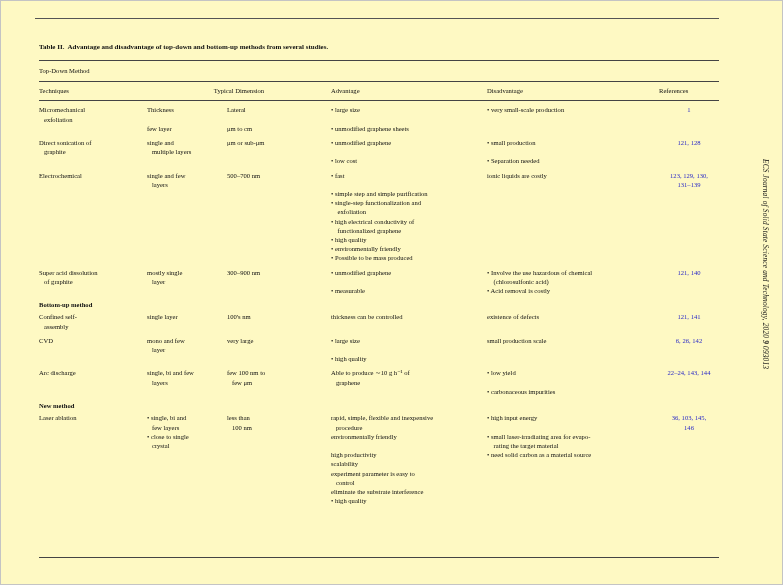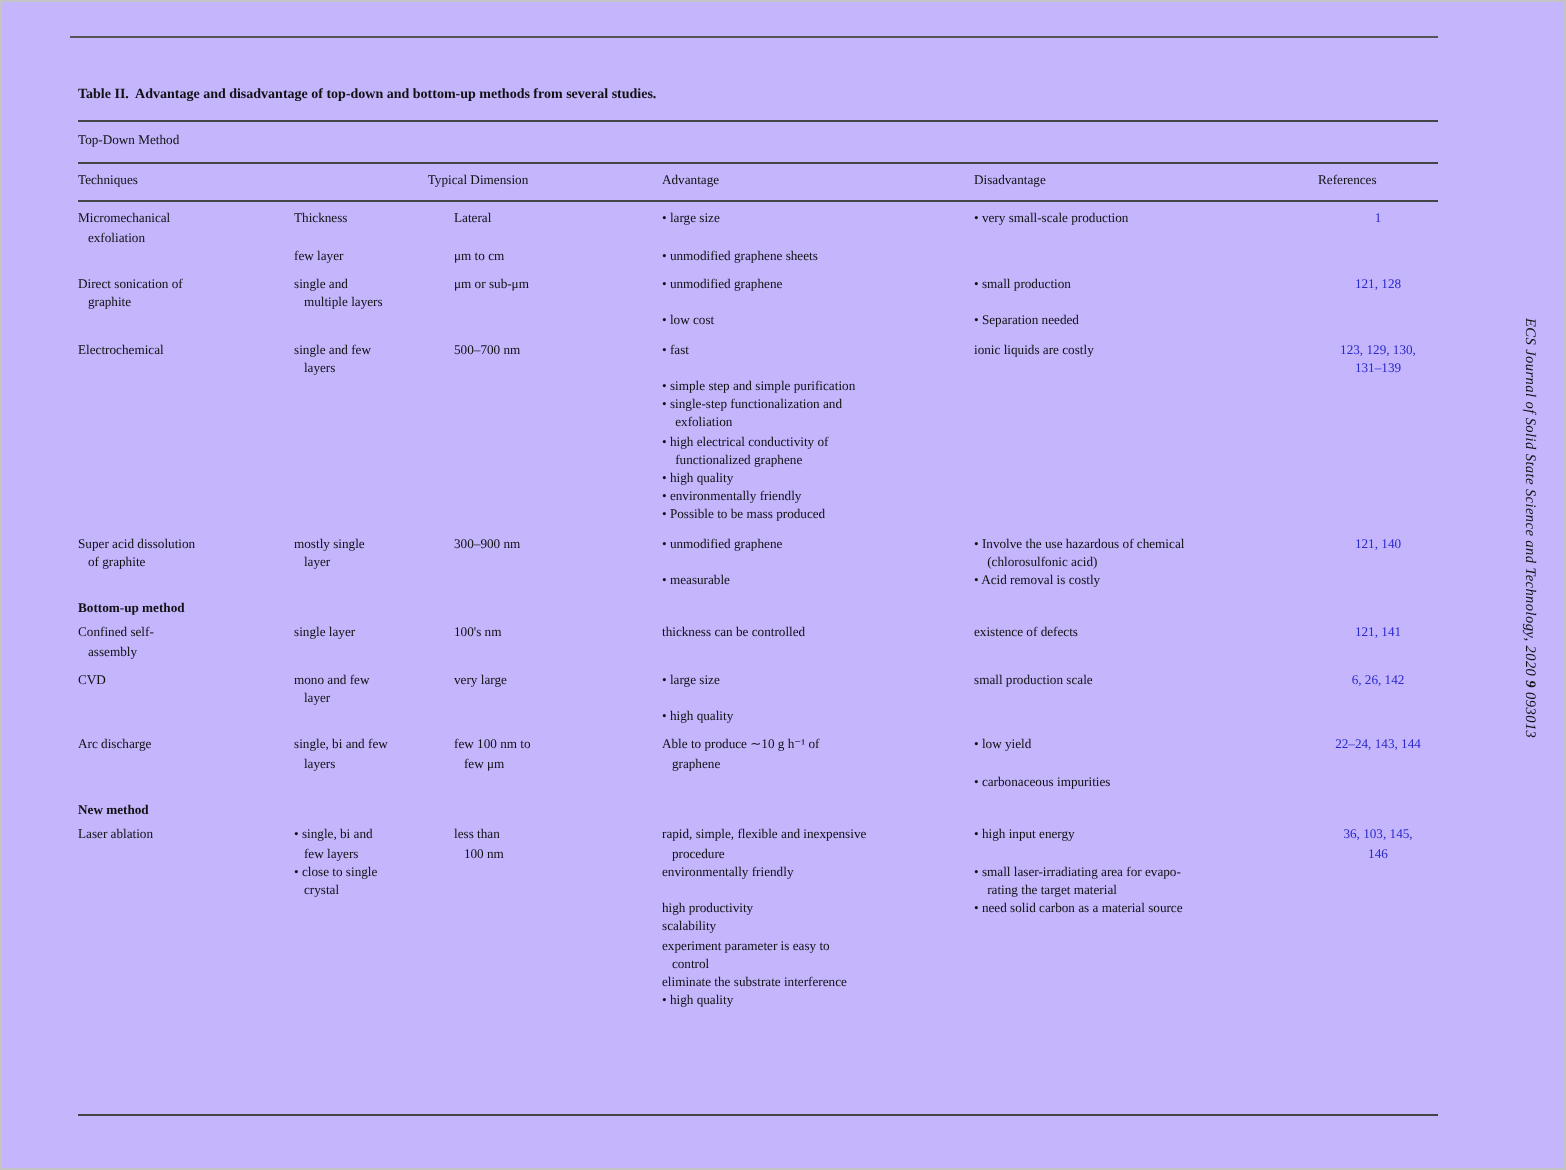--- a/index.html
+++ b/index.html
@@ -6,21 +6,21 @@
   body{
     width:783px;height:585px;
     background:#f6f6f6;
     font-family:"Liberation Serif", serif;
     position:relative;
     overflow:hidden;
   }
   .page{
     position:absolute;left:0;top:0;
     width:781px;height:583px;
-    background:#c4b5fd;
+    background:#fef9c3;
     border:1px solid #c4c4c4;
     box-sizing:content-box;
   }
   .top-rule{
     position:absolute;left:34px;top:17px;width:684px;height:0;
     border-top:1px solid #555;
   }
   .content{
     position:absolute;left:38px;top:42px;width:680px;
     font-size:6.6px;line-height:9.2px;color:#111;

